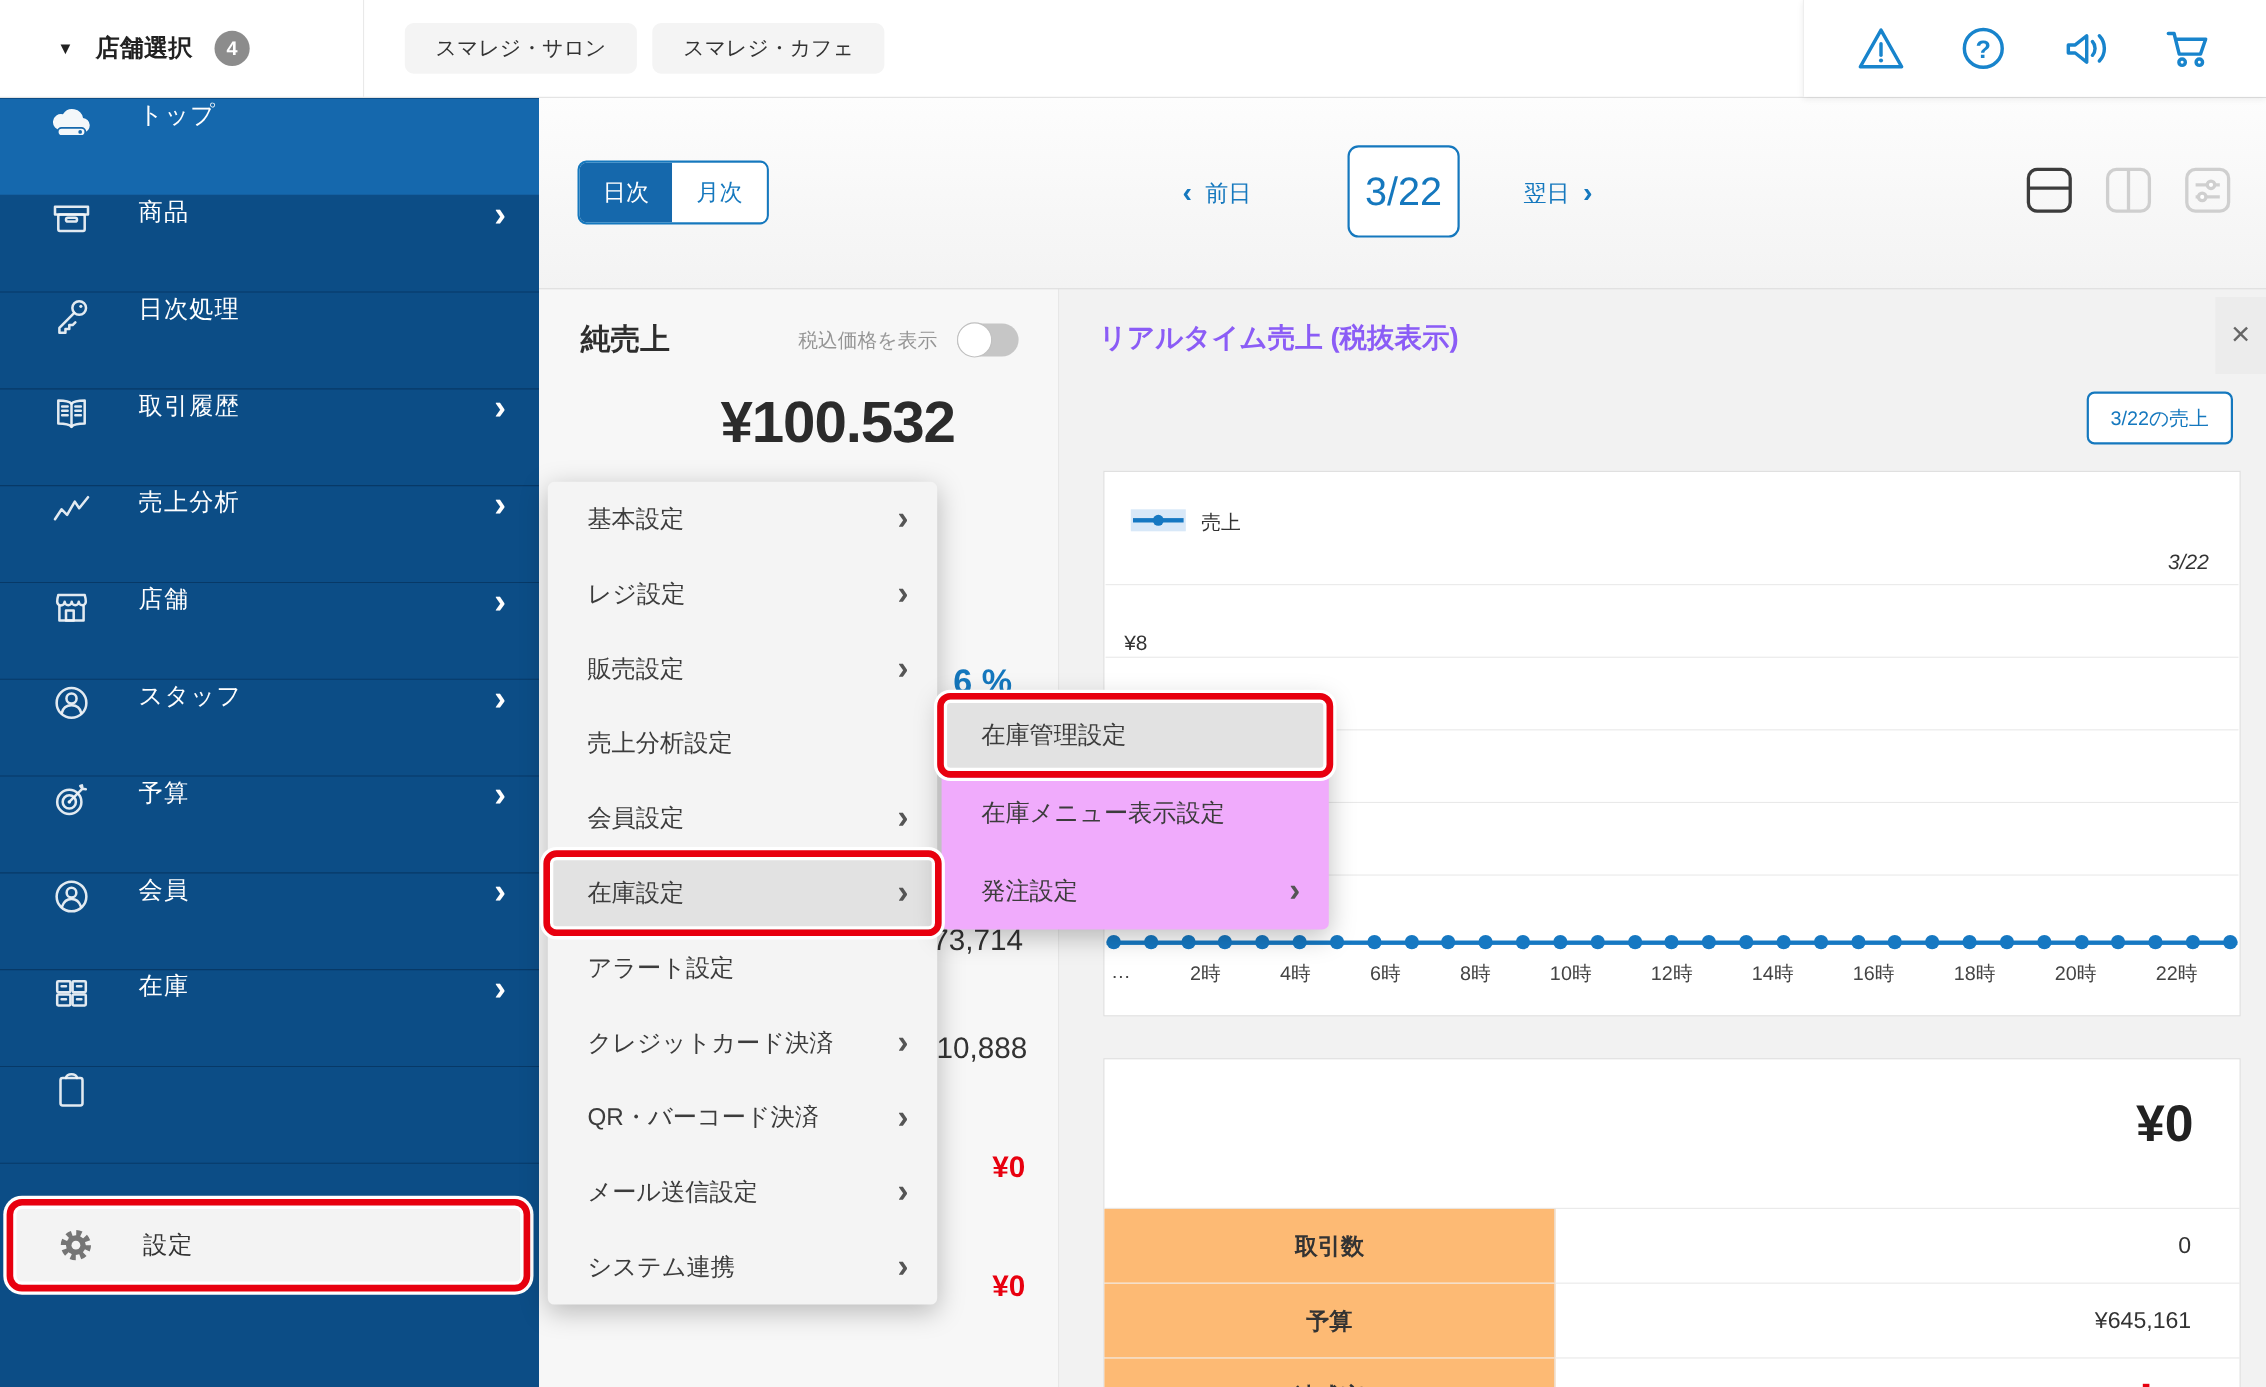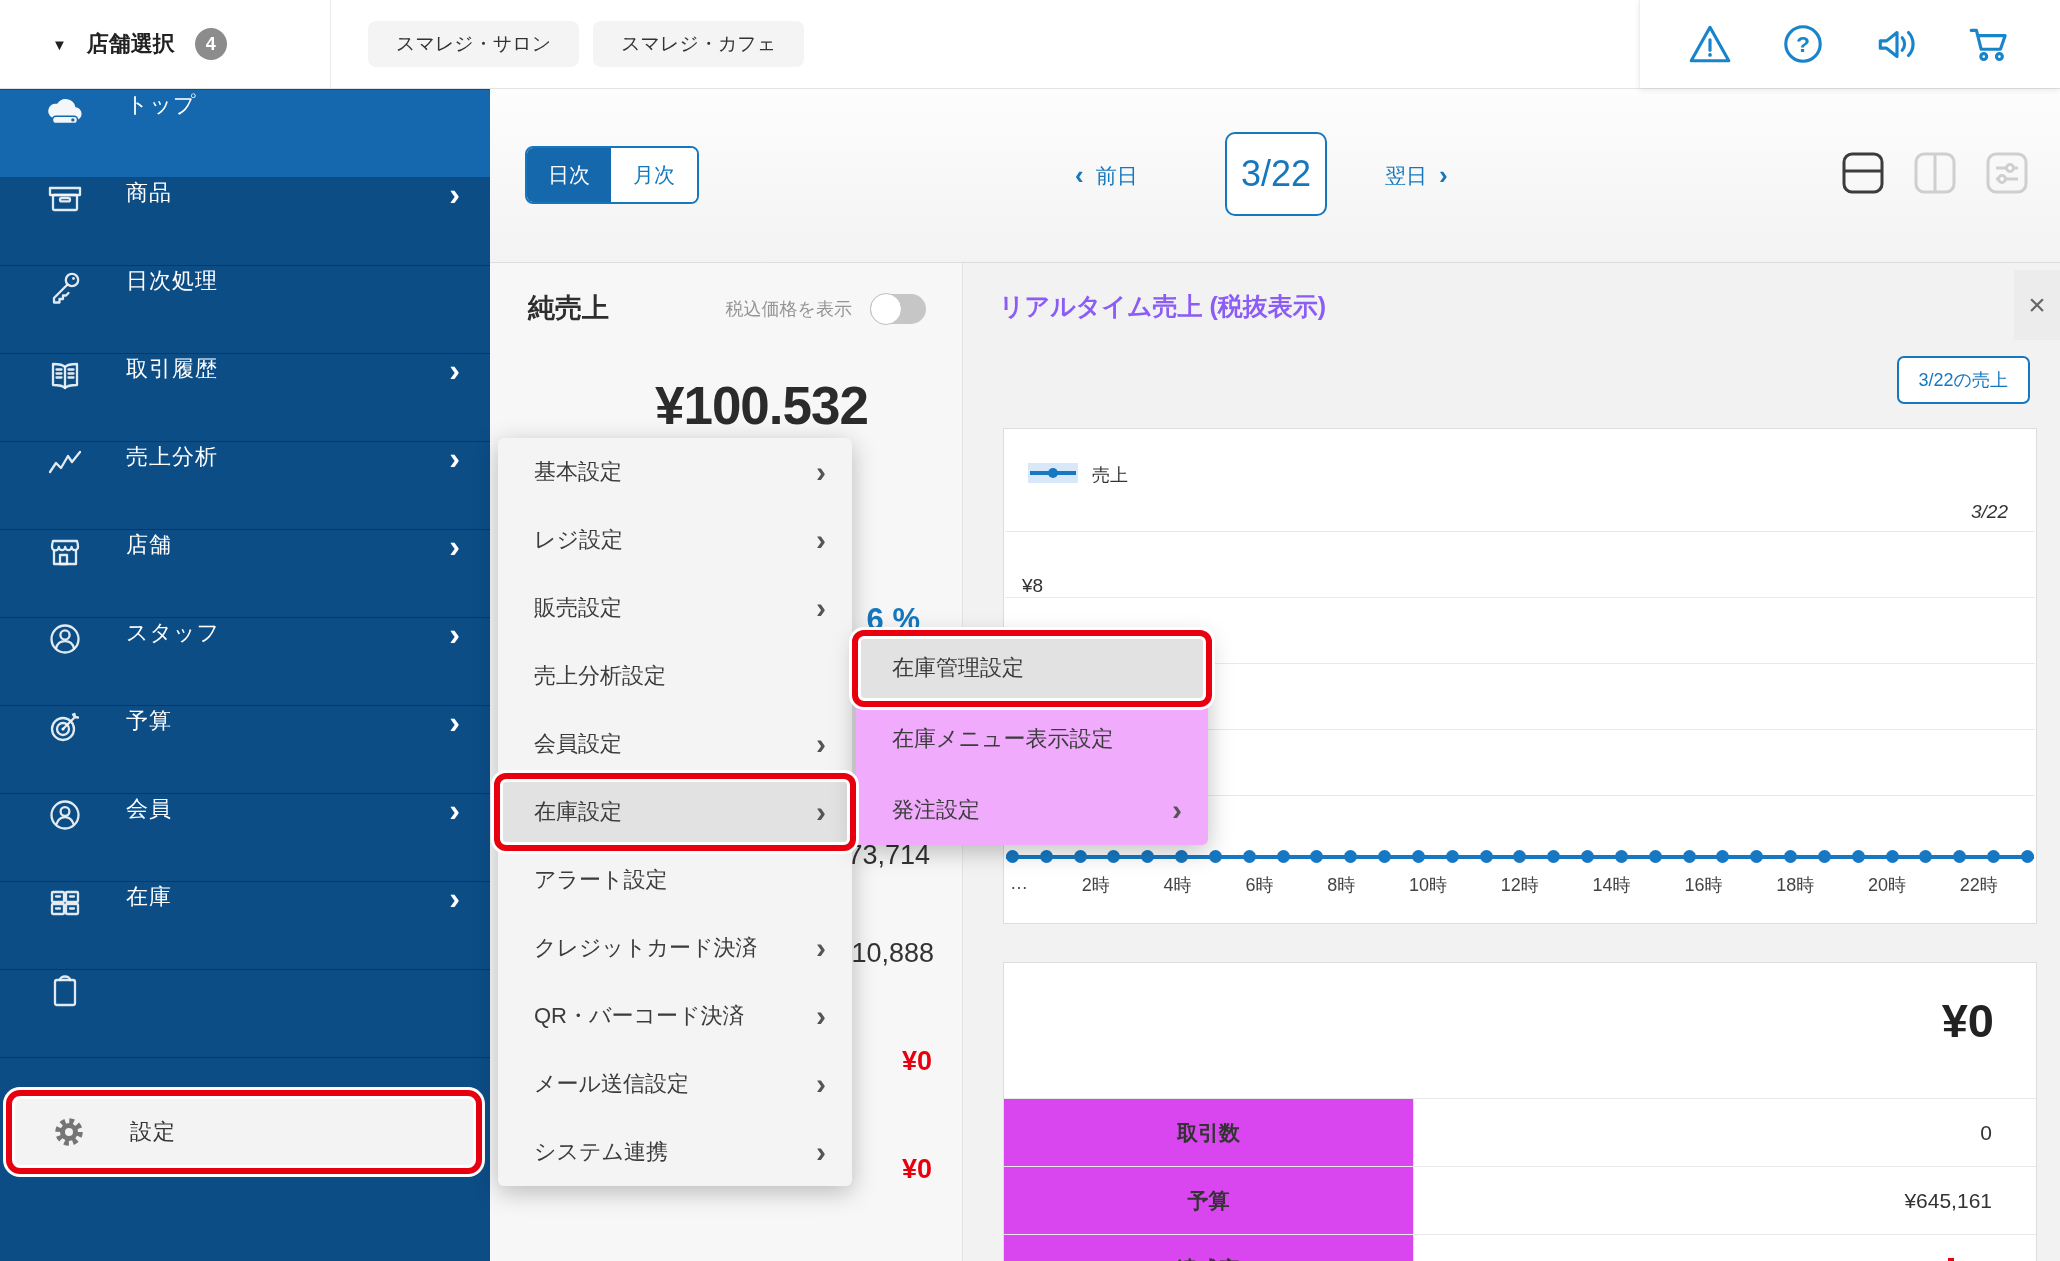--- a/index.html
+++ b/index.html
@@ -43,21 +43,21 @@
            background:#fff;color:#1578be;font-size:36px;display:flex;align-items:center;justify-content:center;cursor:pointer;}
   .layout-icons{position:absolute;right:30px;top:62px;display:flex;gap:26px;}
   .layout-icons > div{width:46px;height:46px;cursor:pointer;}
   
   .left-panel{position:absolute;left:490px;top:262px;width:472px;bottom:0;background:#f7f7f7;border-right:1px solid #e3e3e3;z-index:1;}
   .ns-title{position:absolute;left:38px;top:28px;font-size:27px;font-weight:bold;color:#2e2e2e;}
   .tax-wrap{position:absolute;right:36px;top:32px;display:flex;align-items:center;gap:18px;}
   .tax-lbl{color:#959595;font-size:18px;}
   .toggle{width:56px;height:30px;border-radius:15px;background:#c6c6c6;position:relative;cursor:pointer;}
   .toggle .knob{position:absolute;left:0px;top:-1px;width:32px;height:32px;border-radius:50%;background:#fff;border:1px solid #c0c0c0;box-sizing:border-box;}
-  .ns-amount{position:absolute;right:94px;top:113px;font-size:53px;font-weight:bold;color:#2b2b2b;letter-spacing:-1px;}
+  .ns-amount{position:absolute;right:94px;top:92px;font-size:53px;font-weight:bold;color:#2b2b2b;letter-spacing:-1px;}
   .frag{position:absolute;font-size:27px;color:#333;}
   .frag.blue{color:#1578be;font-weight:bold;font-size:31px;}
   .frag.red{color:#e8000f;font-weight:bold;}
   .frag.f0{top:340px;right:42px;}
   .frag.f1{top:578px;right:32px;}
   .frag.f2{top:676px;right:28px;}
   .frag.f3{top:784px;right:30px;}
   .frag.f4{top:892px;right:30px;}
   .right-panel{position:absolute;left:963px;top:262px;right:0;bottom:0;background:#f2f2f2;overflow:hidden;z-index:1;}
   .rt-title{position:absolute;left:36px;top:28px;font-size:25px;font-weight:bold;color:#8b5cf6;}
@@ -75,21 +75,21 @@
   .ytick{position:absolute;left:18px;top:146px;font-size:19px;color:#333;}
   .gridline{position:absolute;left:1px;right:1px;height:1px;background:#e9e9e9;}
   .dataline{position:absolute;left:2px;right:2px;top:426px;height:4px;background:#1678c2;}
   .dots{position:absolute;left:2px;right:2px;top:421px;display:flex;justify-content:space-between;}
   .dot{width:13px;height:13px;border-radius:50%;background:#1678c2;}
   .xlabels{position:absolute;left:6px;right:38px;top:444px;display:flex;justify-content:space-between;font-size:18px;color:#444;}
   .sum-card{position:absolute;left:40px;top:700px;width:1034px;height:340px;background:#fff;border:1px solid #ddd;box-sizing:border-box;}
   .sum-total{position:absolute;right:42px;top:30px;font-size:47px;font-weight:bold;color:#222;}
   .sumtable{position:absolute;left:0;right:0;top:135px;}
   .sumrow{height:67px;display:flex;border-top:1px solid #e8e8e8;}
-  .sumlabel{width:410px;background:#d946ef;border-right:1px solid #e8e8e8;display:flex;align-items:center;justify-content:center;
+  .sumlabel{width:410px;background:#fdba74;border-right:1px solid #e8e8e8;display:flex;align-items:center;justify-content:center;
             font-weight:bold;font-size:21px;color:#333;box-sizing:border-box;}
   .sumval{flex:1;display:flex;align-items:center;justify-content:flex-end;padding-right:44px;font-size:21px;color:#333;}
   .sumval.neg{color:#e8000f;font-weight:bold;}
   .redbar{width:6px;height:22px;background:#e8000f;margin-right:8px;}
   
   .menu{position:absolute;left:498px;top:438px;width:354px;background:#f4f4f4;border-radius:6px;
         box-shadow:0 6px 24px rgba(0,0,0,.25);z-index:20;}
   .submenu{position:absolute;left:856px;top:632px;width:352px;background:#f0abfc;border-radius:6px;
         box-shadow:0 6px 24px rgba(0,0,0,.25);z-index:25;}
   .mitem{height:68px;display:flex;align-items:center;padding-left:36px;font-size:22px;color:#3c3c3c;

